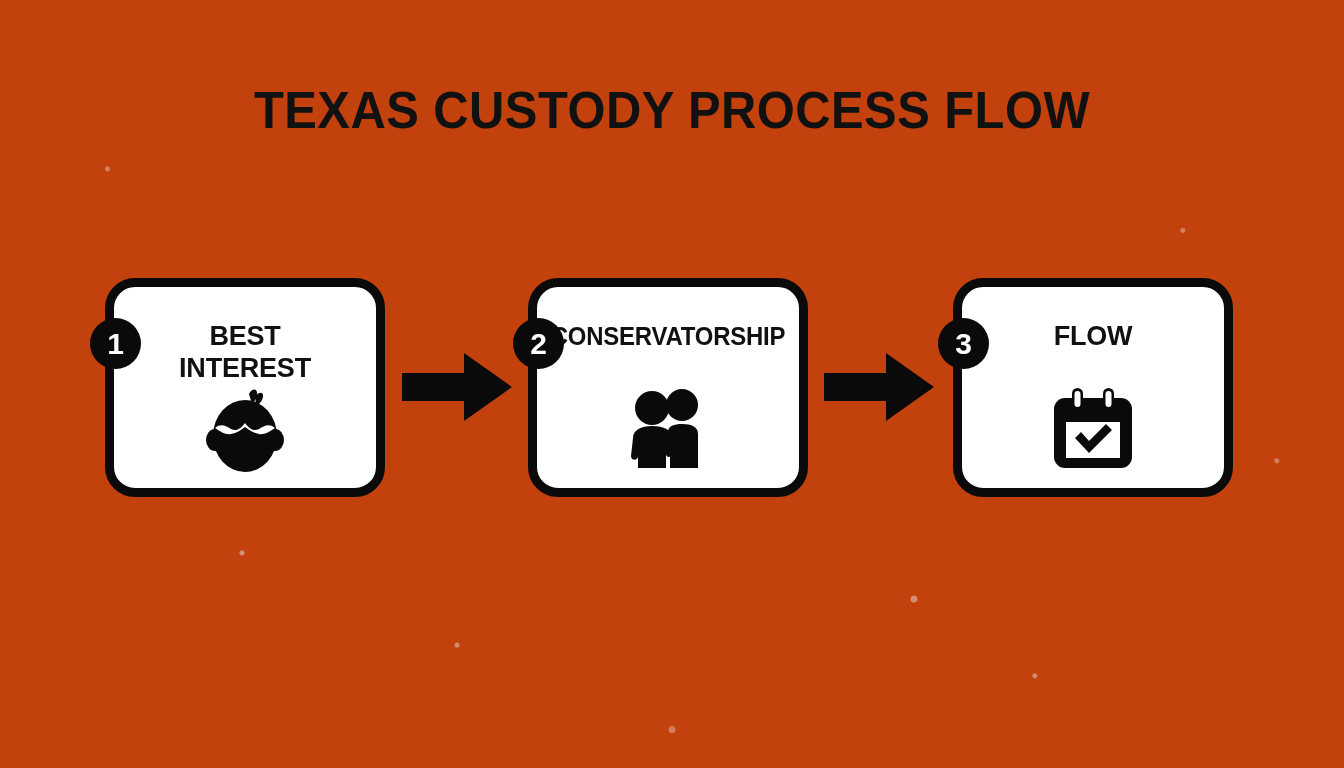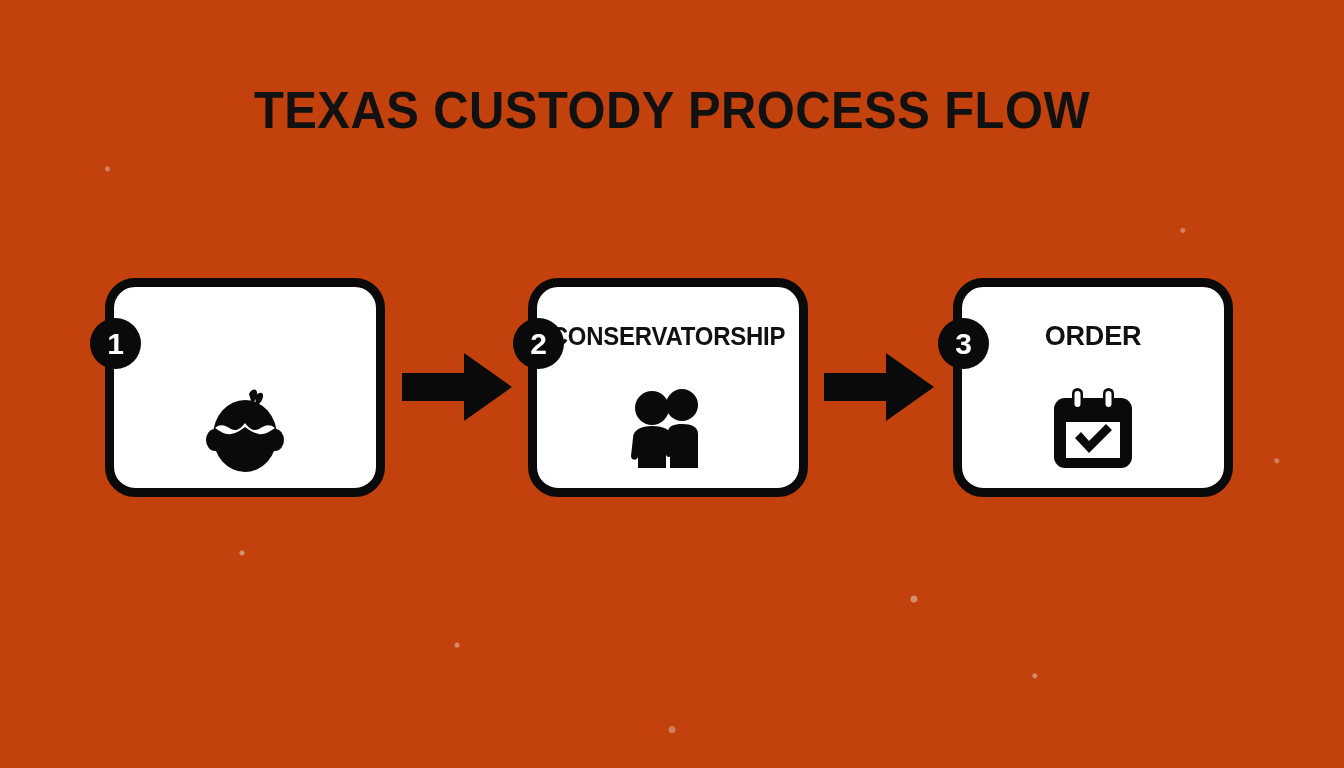--- a/index.html
+++ b/index.html
@@ -135,20 +135,22 @@
 
 <div id="canvas">
 
   <div id="noise"></div>
 
   <div id="title">TEXAS CUSTODY PROCESS FLOW</div>
 
   <div class="card" id="card-1">
     <div class="badge">1</div>
     <div class="card-label">
+      <span class="line">BEST</span>
+      <span class="line">INTEREST</span>
     </div>
     <div class="icon-wrap">
       <svg width="80" height="86" viewBox="0 0 80 86">
 
         <path d="M44 6 C46 1 51 0 52 4 C53 9 50 13 47 16 Z" fill="#0a0a0a"></path>
         <path d="M51 8 C54 3 59 4 58 9 C57 14 53 17 50 19 Z" fill="#0a0a0a"></path>
 
         <ellipse cx="10" cy="52" rx="9" ry="11" fill="#0a0a0a"></ellipse>
         <ellipse cx="70" cy="52" rx="9" ry="11" fill="#0a0a0a"></ellipse>
 
@@ -184,21 +186,21 @@
 
   <div class="arrow" id="arrow-2">
     <svg width="112" height="78" viewBox="0 0 112 78">
       <path d="M0 25 L62 25 L62 5 L110 39 L62 73 L62 53 L0 53 Z" fill="#0a0a0a"></path>
     </svg>
   </div>
 
   <div class="card" id="card-3">
     <div class="badge">3</div>
     <div class="card-label">
-      <span class="line">ORDER</span>
+      <span class="line">FLOW</span>
     </div>
     <div class="icon-wrap">
       <svg width="86" height="82" viewBox="0 0 86 82">
 
         <rect x="22" y="0" width="11" height="22" rx="5.5" fill="#0a0a0a"></rect>
         <rect x="53" y="0" width="11" height="22" rx="5.5" fill="#0a0a0a"></rect>
 
         <rect x="4" y="10" width="78" height="70" rx="11" fill="#0a0a0a"></rect>
 
         <rect x="24.5" y="3" width="6" height="16" rx="3" fill="#ffffff"></rect>

